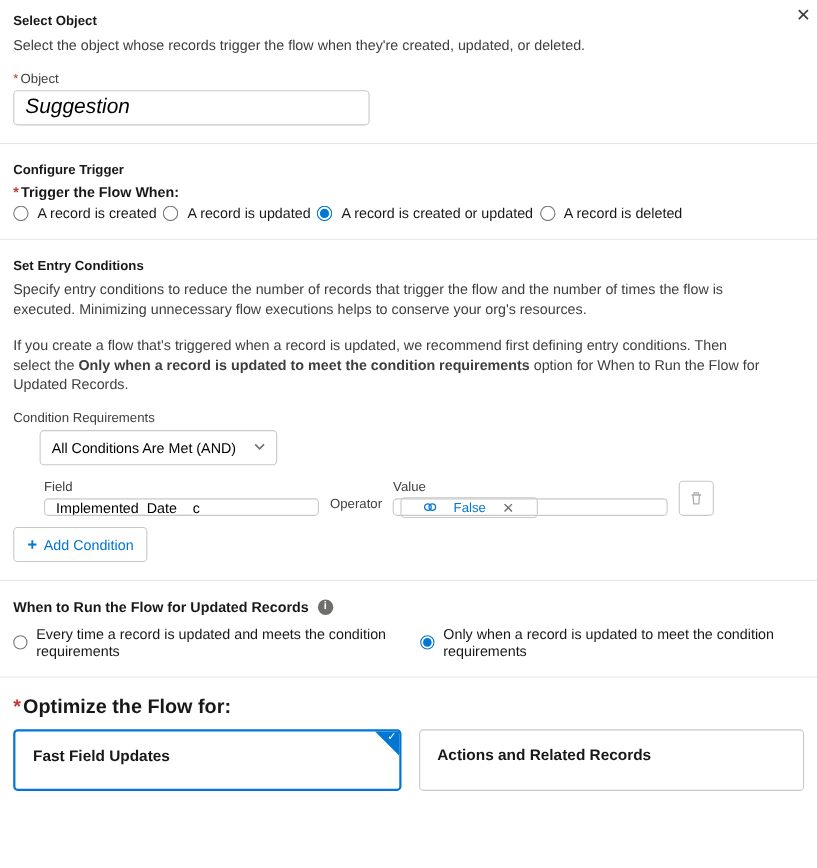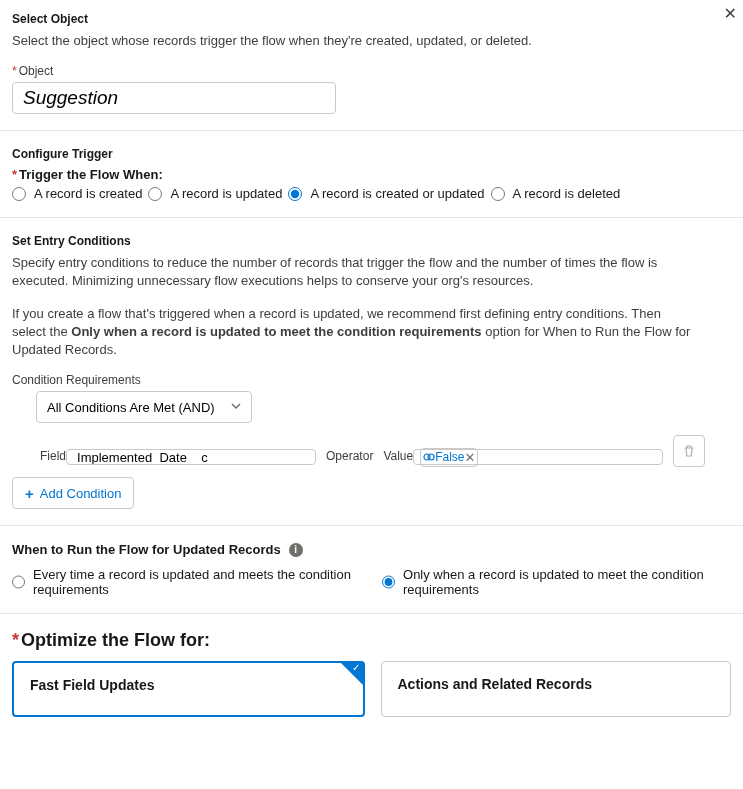--- a/index.html
+++ b/index.html
@@ -11,27 +11,27 @@
 .label.req::before { content: "*"; color: #c23934; margin-right: 2px; }
 input[type=text].text-input { width: 324px; height: 32px; border: 1px solid #c9c9c9; border-radius: 4px; padding: 0 10px; font-size: 19px; font-style: italic; }
 .divider { border: none; border-top: 1px solid #e5e5e5; margin: 16px -12px; }
 .radio-group { display: flex; flex-direction: row; gap: 6px; font-size: 13px; }
 .radio-item { display: flex; align-items: center; gap: 8px; cursor: pointer; }
 .radio-item input[type=radio] { width: 14px; height: 14px; accent-color: #0176d3; }
 .select-control { position: relative; width: 240px; padding-left: 24px; }
 .select-control select, .select-ctl { width: 100%; height: 32px; border: 1px solid #c9c9c9; border-radius: 4px; padding: 0 26px 0 10px; font-size: 13px; background: #fff; appearance: none; text-align: left; cursor: pointer; }
 .chevron-icon { position: absolute; right: 10px; top: 9px; pointer-events: none; }
 .cond-row { display: flex; gap: 10px; align-items: flex-end; margin: 12px 0 10px 28px; }
-.cond-col { display: flex; flex-direction: row; }
+.cond-col { display: flex; flex-direction: column; }
 .cond-input { height: 16px; border: 1px solid #c9c9c9; border-radius: 4px; padding: 0 10px; font-size: 13px; }
 .cond-field { width: 250px; }
 .cond-op { width: 140px; position: relative; }
 .cond-op .select-ctl { width: 140px; }
 .cond-val { width: 250px; display: flex; align-items: center; gap: 6px; padding: 0 6px; }
-.pill { display: inline-flex; align-items: center; gap: 0; border: 1px solid #c9c9c9; border-radius: 4px; padding: 1px 2px; font-size: 12px; color: #0176d3; }
+.pill { display: inline-flex; align-items: center; gap: 15px; border: 1px solid #c9c9c9; border-radius: 4px; padding: 1px 20px; font-size: 12px; color: #0176d3; }
 .pill .x { color: #706e6b; cursor: pointer; font-size: 13px; }
 .trash-btn { width: 32px; height: 32px; border: 1px solid #c9c9c9; border-radius: 4px; background: #fff; display: flex; align-items: center; justify-content: center; cursor: pointer; color: #706e6b; }
 .add-cond-btn { display: inline-flex; align-items: center; gap: 6px; height: 32px; border: 1px solid #c9c9c9; border-radius: 4px; background: #fff; padding: 0 12px; font-size: 13px; color: #0176d3; cursor: pointer; }
 .add-cond-btn .plus { font-size: 15px; font-weight: 600; }
 .run-header { display: flex; align-items: center; gap: 8px; font-size: 13px; font-weight: 600; margin-bottom: 10px; }
 .info-icon { width: 14px; height: 14px; border-radius: 50%; background: #706e6b; color: #fff; font-size: 10px; display: inline-flex; align-items: center; justify-content: center; }
 .cards { display: flex; gap: 16px; margin-top: 10px; }
 .card { flex: 1; border: 1px solid #c9c9c9; border-radius: 4px; padding: 14px 16px; cursor: pointer; position: relative; }
 .card.selected { border: 2px solid #0176d3; }
 .card.selected::after { content: ""; position: absolute; top: 0; right: 0; width: 0; height: 0; border-top: 22px solid #0176d3; border-left: 22px solid transparent; }

